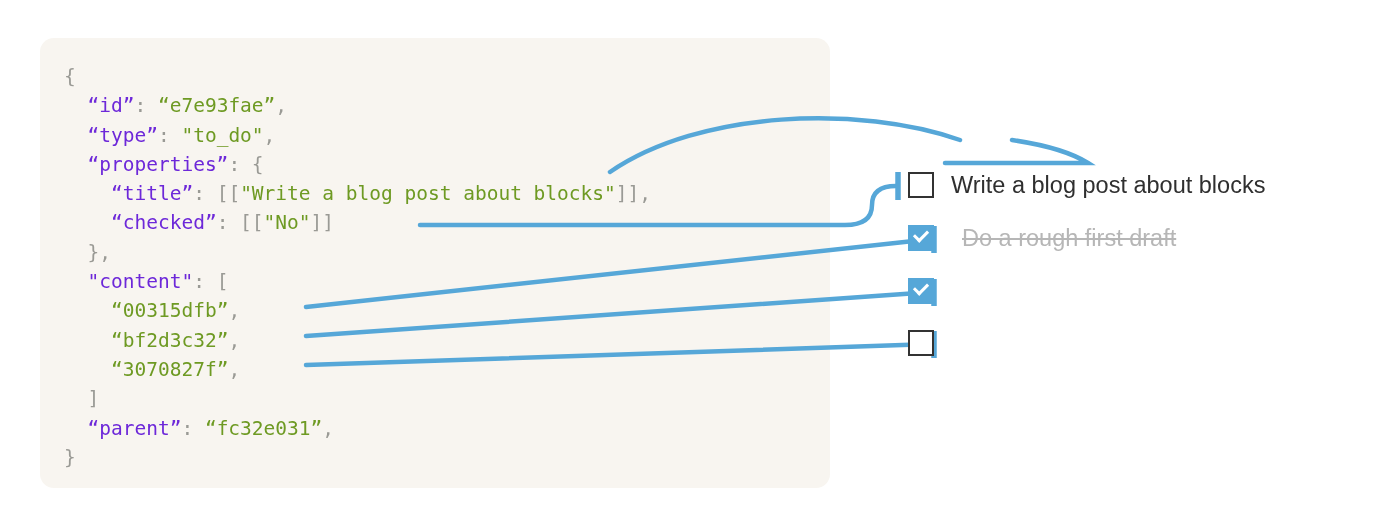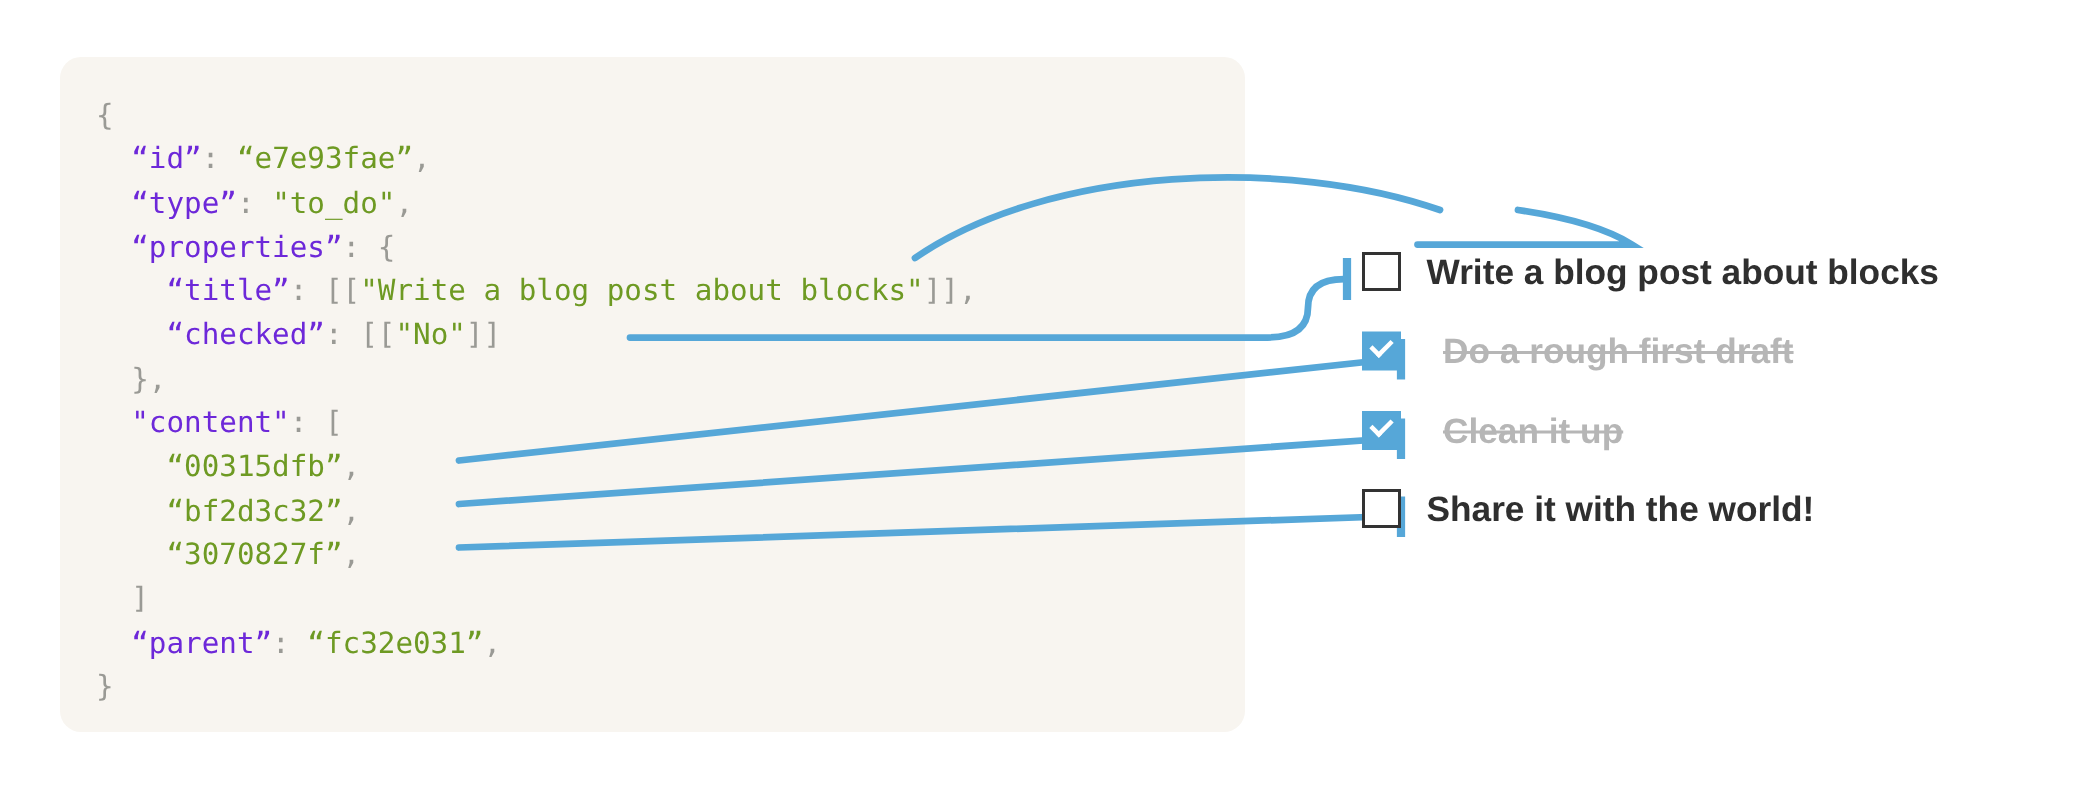--- a/index.html
+++ b/index.html
@@ -47,22 +47,22 @@
   #todo-list {
     position: absolute;
     left: 908px;
     top: 168px;
     width: 470px;
   }
   .todo-row {
     position: absolute;
     left: 0;
     display: flex;
+    align-items: center;
     height: 34px;
-    font-weight: bold;
   }
   .todo-row.r0 { top: 0px; }
   .todo-row.r1 { top: 53px; }
   .todo-row.r2 { top: 106px; }
   .todo-row.r3 { top: 158px; }
 
   .cb {
     width: 26px;
     height: 26px;
     box-sizing: border-box;
@@ -145,21 +145,19 @@
     <div class="todo-row r0">
       <span class="cb unchecked"></span>
       <span class="todo-label">Write a blog post about blocks</span>
     </div>
     <div class="todo-row r1">
       <span class="cb checked"></span>
       <span class="todo-label done">Do a rough first draft</span>
     </div>
     <div class="todo-row r2">
       <span class="cb checked"></span>
-      <span class="todo-label done">Clean it up</span>
     </div>
     <div class="todo-row r3">
       <span class="cb unchecked"></span>
-      <span class="todo-label">Share it with the world!</span>
     </div>
   </div>
 
 </div>
 
 </body></html>

